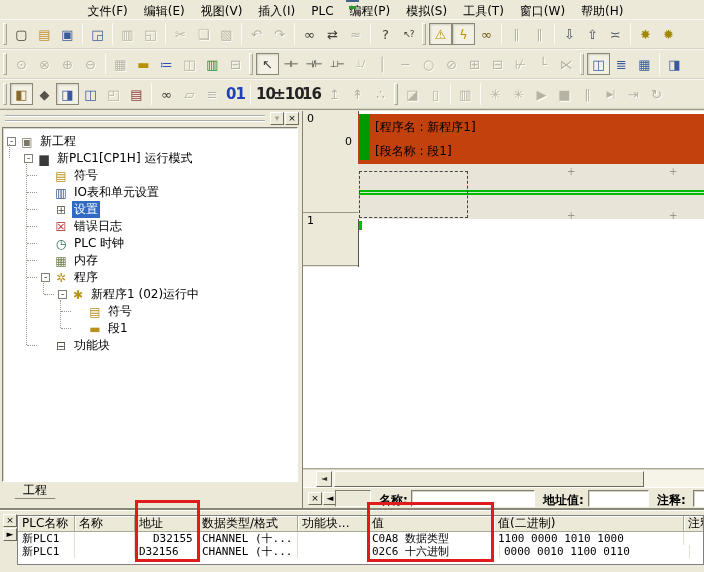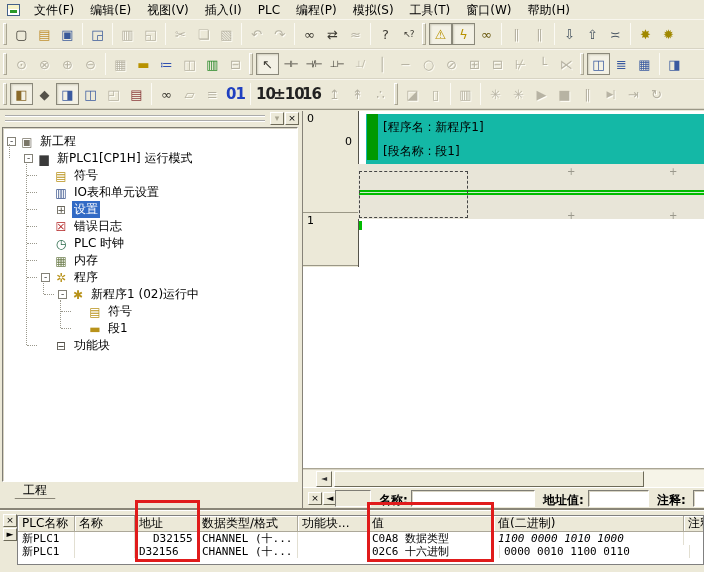--- a/index.html
+++ b/index.html
@@ -1,21 +1,21 @@
 <!DOCTYPE html>
 <html><head>
 <meta charset="utf-8">
 <style>
   * { box-sizing: border-box; margin:0; padding:0; }
   body { margin:0; background:#888; font-family:"DejaVu Sans", sans-serif; }
   .screen { position:relative; width:704px; height:572px; background:#ece9d8; overflow:hidden;
             font-family:"DejaVu Sans", sans-serif; font-size:12px; color:#000; }
 
   
-  .menubar { height:19px; display:flex; align-items:center; padding-left:7px; }
+  .menubar { height:19px; display:flex; align-items:center; padding-left:7px;flex-direction:column; }
   .mdi-icon { width:13px; height:12px; border:1px solid #44608a; margin-right:6px;
               background:linear-gradient(180deg,#f6f2c8 0 4px,#ffffff 4px); position:relative; }
   .mdi-icon::after{ content:""; position:absolute; left:2px; top:5px; width:7px; height:3px; background:#2a9a2a; }
   .menu-item { padding:1px 8px; height:17px; line-height:16px; cursor:default; }
 
   
   .tbrow { height:30px; display:flex; align-items:center; border-top:1px solid #f8f6ee;
            border-bottom:1px solid #d8d4c4; padding-left:1px; overflow:hidden; }
   .tgrip { width:4px; height:22px; margin:0 3px 0 2px; border-left:1px solid #fff;
            border-top:1px solid #fff; border-right:1px solid #a9a592; border-bottom:1px solid #a9a592;
@@ -58,21 +58,21 @@
   .ladder-panel { position:absolute; left:302px; top:1px; width:402px; height:398px;
                   border-left:1px solid #868278; overflow:hidden; background:#ece9d8;}
   .ladder-view { position:absolute; left:0; right:0; top:0; height:358px; background:#fff;
                  border-bottom:1px solid #aaa695; overflow:hidden;}
   .rung-margin { position:absolute; left:0; top:0; width:56px; height:156px; background:#ece9d8;
                  border-right:1px solid #55534a; font-size:11px; }
   .rm-cell0 { position:absolute; left:0; top:0; width:100%; height:102px; border-bottom:1px solid #9a9786; }
   .rm-cell1 { position:absolute; left:0; top:102px; width:100%; height:53px; border-bottom:1px solid #9a9786; }
   .rnum { position:absolute; left:4px; top:1px; }
   .rstep { position:absolute; right:6px; top:24px; }
-  .banner { position:absolute; left:55px; right:0; top:3px; height:50px; background:#14b8a6;margin-left:8px; }
+  .banner { position:absolute; left:55px; right:0; top:3px; height:50px; background:#c2410c; }
   .banner-bar { position:absolute; left:1px; top:0; width:11px; height:46px; background:#009900; }
   .banner-l1 { position:absolute; left:17px; top:5px; }
   .banner-l2 { position:absolute; left:17px; top:29px; }
   .cellrow { position:absolute; left:55px; right:0; top:53px; height:55px; background:#e8e5d8; }
   .cursor-box { position:absolute; left:56px; top:60px; width:109px; height:47px;
                 border:1px dashed #444; background:transparent; }
   .rungline { position:absolute; left:56px; right:0; top:79px; height:5px;
               background:linear-gradient(180deg,#00bb00 0 2px,#cdeecd 2px 3px,#00bb00 3px 5px); }
   .nub { position:absolute; left:56px; top:110px; width:3px; height:9px; background:#00bb00; }
   .plus { position:absolute; color:#9a988c; font-size:10px; line-height:6px; }
@@ -550,21 +550,21 @@
           <div class="hcell" style="width: 30px;">注释</div>
         </div>
       <div id="watch-rows">
           <div class="wrow">
             <div class="wcell" style="width: 57px;">新PLC1</div>
             <div class="wcell" style="width: 60px;"></div>
             <div class="wcell" style="width: 63px; padding-left: 18px;">D32155</div>
             <div class="wcell" style="width: 100px;">CHANNEL (十...</div>
             <div class="wcell" style="width: 70px;"></div>
             <div class="wcell" style="width: 126px;">C0A8 数据类型</div>
-            <div class="wcell" style="width: 190px; font-style: italic;">1100 0000 1010 1000</div>
+            <div class="wcell" style="width: 190px;">1100 0000 1010 1000</div>
             <div class="wcell" style="width: 30px;"></div>
           </div>
           <div class="wrow">
             <div class="wcell" style="width: 57px;">新PLC1</div>
             <div class="wcell" style="width: 60px;"></div>
             <div class="wcell" style="width: 63px;">D32156</div>
             <div class="wcell" style="width: 100px;">CHANNEL (十...</div>
             <div class="wcell" style="width: 70px;"></div>
             <div class="wcell" style="width: 132px;">02C6 十六进制</div>
             <div class="wcell" style="width: 190px;">0000 0010 1100 0110</div>

